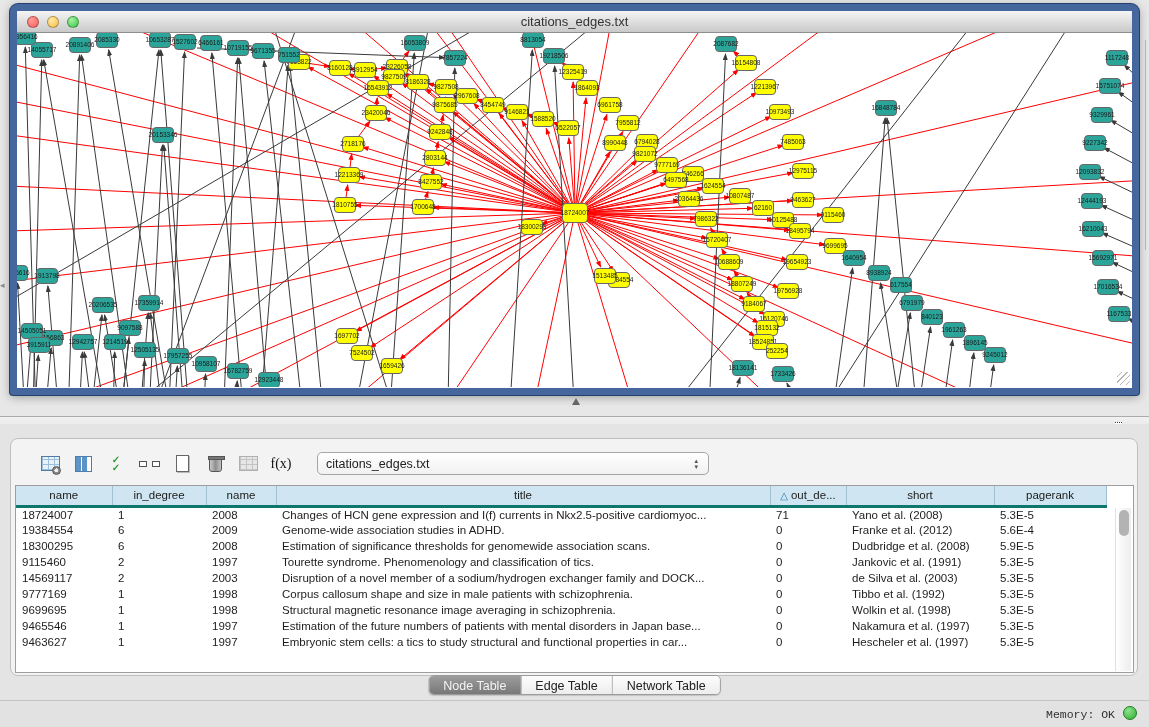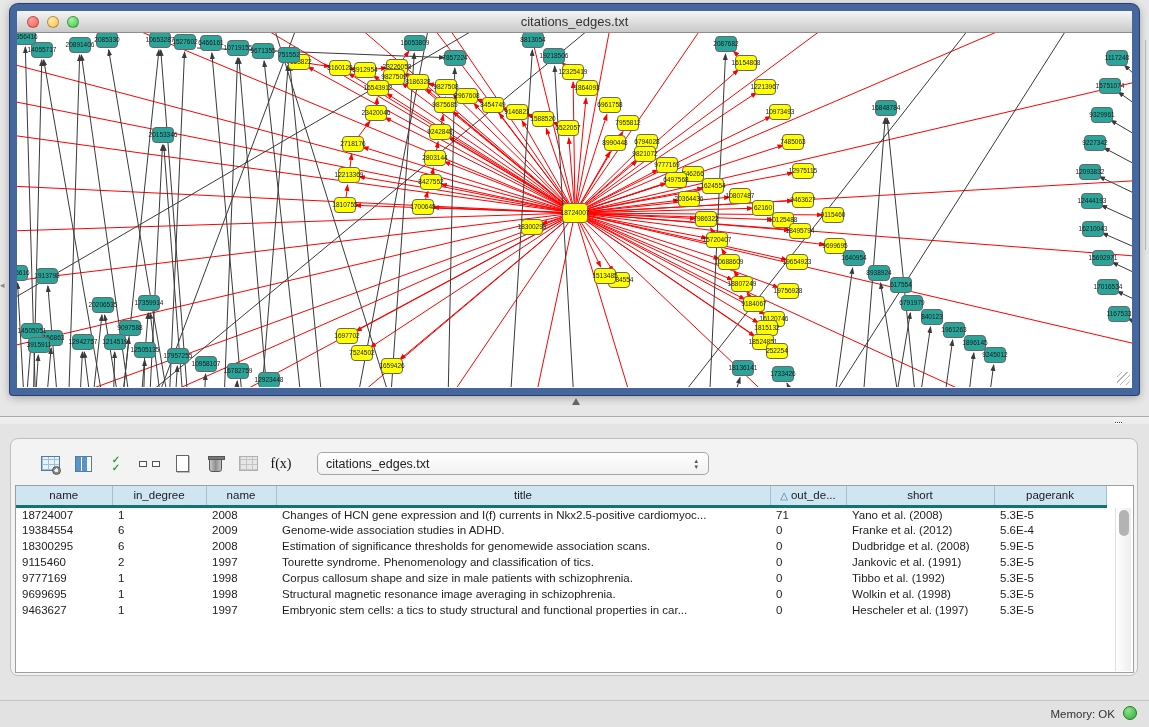--- a/index.html
+++ b/index.html
@@ -70,21 +70,21 @@
   #vthumb { position:absolute; left:3px; top:2px; width:10px; height:26px; border-radius:6px; background:#b3b3b3; }
 
   
   .tabs { position:absolute; left:50%; transform:translateX(-50%); top:251px; display:flex; height:20px;
     border:1px solid #9b9b9b; border-radius:5px; overflow:hidden; box-shadow:0 1px 1px rgba(0,0,0,.15); }
   .tab { font-size:12.5px; padding:2px 14px 0 14px; background:linear-gradient(#fdfdfd,#ededed); color:#222; border:none; border-left:1px solid #b9b9b9; }
   .tab:first-child { border-left:none; }
   .tab.active { background:linear-gradient(#9d9d9d,#787878); color:#f4f4f4; }
 
   
-  #status-bar { position:absolute; left:0; bottom:0; width:1149px; height:27px; background:#e2e2e2; border-top:1px solid #c4c4c4; }
+  #status-bar { position:absolute; left:0; bottom:0; width:1149px; height:27px; background:#e2e2e2; border-top:1px solid #c4c4c4;font-family:Liberation Mono, monospace; }
   .mem { position:absolute; right:34px; top:7px; font-size:11.5px; color:#333; }
   .mem-dot { position:absolute; right:12px; top:5px; width:14px; height:14px; border-radius:50%;
     background:radial-gradient(circle at 35% 30%, #8fe28f, #2fae2f); border:1px solid #1e7d1e; }
 
   .bg-window-edge { position:absolute; right:3px; top:40px; width:1px; height:210px; background:#b4b4b4; }
   .collapse-arrow { position:absolute; left:0px; top:280px; font-size:9px; color:#8a8a8a; }
   .mouse-cursor { position:absolute; left:572px; top:398px; width:0; height:0;
     border-left:4px solid transparent; border-right:4px solid transparent; border-bottom:7px solid #666; }
 </style>
 </head>
@@ -873,52 +873,75 @@
             <tr>
               <td>9115460</td>
               <td>2</td>
               <td>1997</td>
               <td>Tourette syndrome. Phenomenology and classification of tics.</td>
               <td>0</td>
               <td>Jankovic et al. (1991)</td>
               <td>5.3E-5</td>
             </tr>
             <tr>
+              <td>14569117</td>
+              <td>2</td>
+              <td>2003</td>
+              <td>Disruption of a novel member of a sodium/hydrogen exchanger family and DOCK...</td>
+              <td>0</td>
+              <td>de Silva et al. (2003)</td>
+              <td>5.3E-5</td>
+            </tr>
+            <tr>
               <td>9777169</td>
               <td>1</td>
               <td>1998</td>
               <td>Corpus callosum shape and size in male patients with schizophrenia.</td>
               <td>0</td>
               <td>Tibbo et al. (1992)</td>
               <td>5.3E-5</td>
             </tr>
             <tr>
               <td>9699695</td>
               <td>1</td>
               <td>1998</td>
               <td>Structural magnetic resonance image averaging in schizophrenia.</td>
               <td>0</td>
               <td>Wolkin et al. (1998)</td>
               <td>5.3E-5</td>
             </tr>
             <tr>
+              <td>9465546</td>
+              <td>1</td>
+              <td>1997</td>
+              <td>Estimation of the future numbers of patients with mental disorders in Japan base...</td>
+              <td>0</td>
+              <td>Nakamura et al. (1997)</td>
+              <td>5.3E-5</td>
+            </tr>
+            <tr>
               <td>9463627</td>
               <td>1</td>
               <td>1997</td>
               <td>Embryonic stem cells: a tics to study structural and functional properties in car...</td>
               <td>0</td>
               <td>Hescheler et al. (1997)</td>
               <td>5.3E-5</td>
             </tr>
           </tbody>
       </table>
       <div id="vscroll">
         <div id="vthumb"></div>
       </div>
     </div>
   </div>
 
+  <div class="tabs">
+    <button class="tab active">Node Table</button>
+    <button class="tab">Edge Table</button>
+    <button class="tab">Network Table</button>
+  </div>
 </div>
 
 <div id="status-bar">
   <span class="mem">Memory: OK</span>
   <span class="mem-dot"></span>
 </div>
 
 </body></html>

